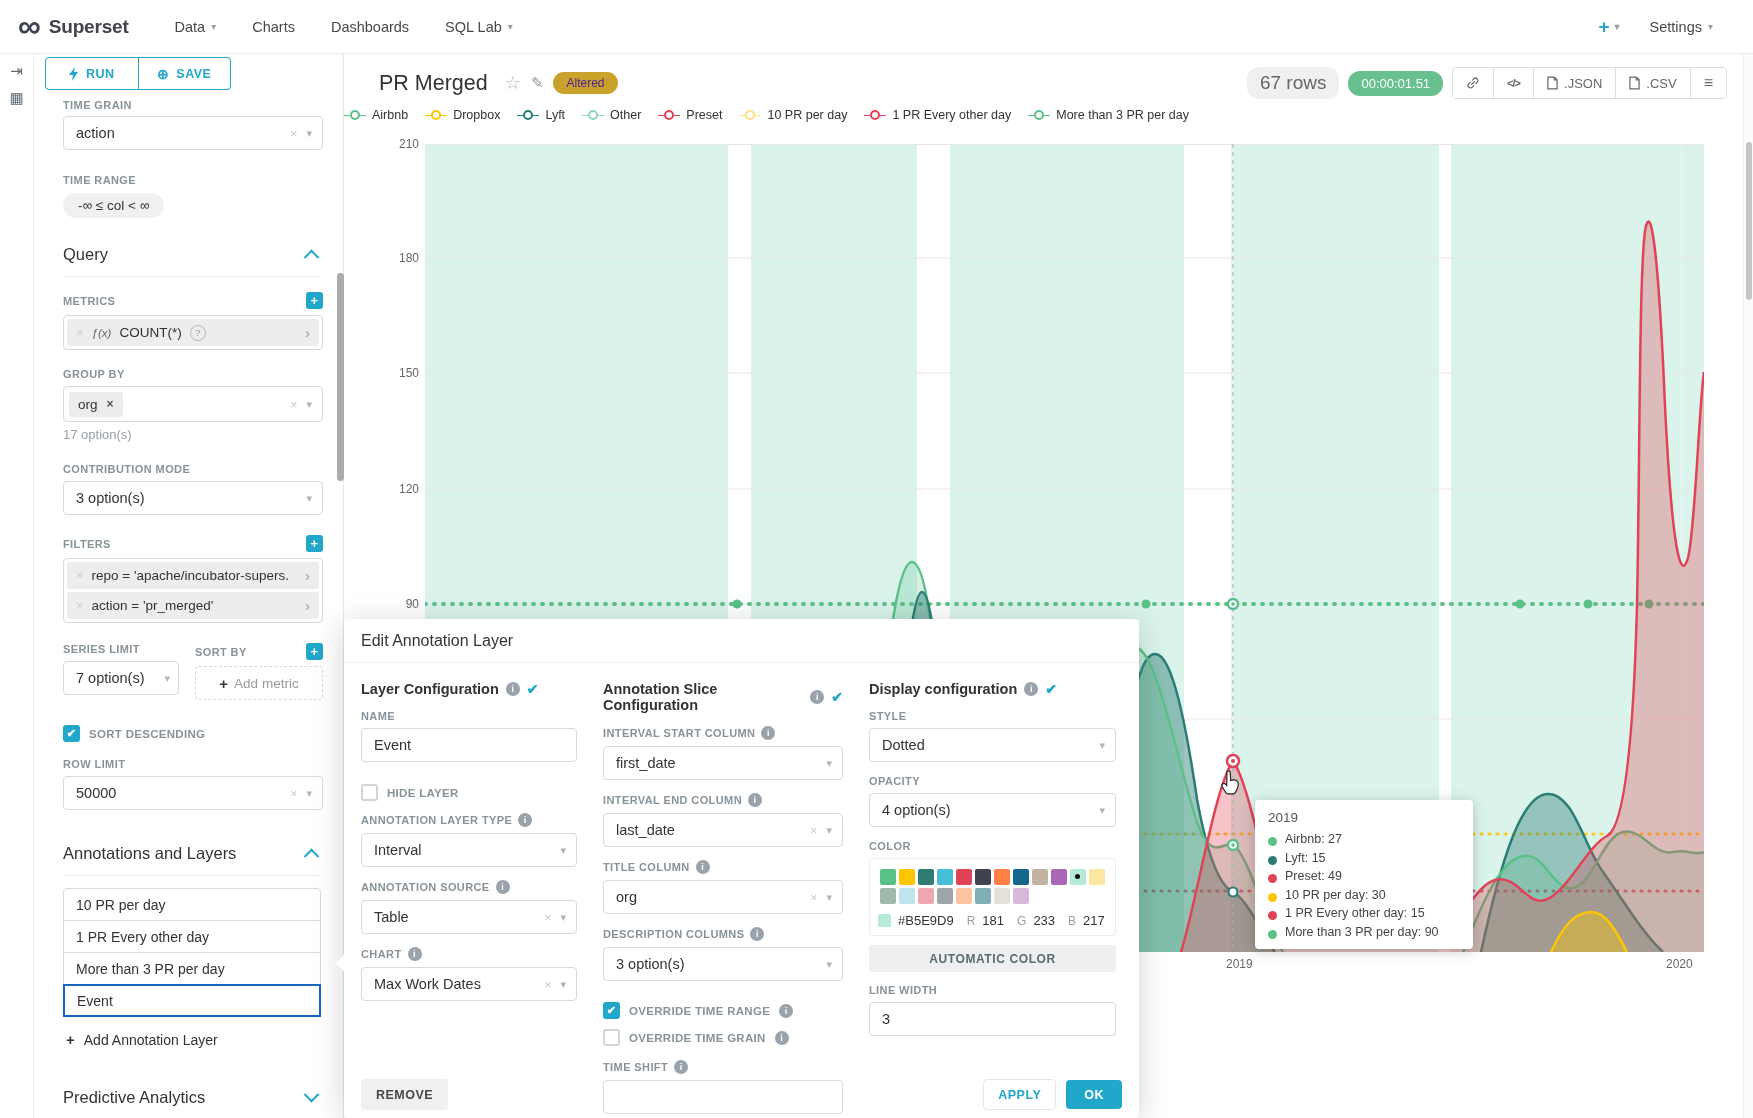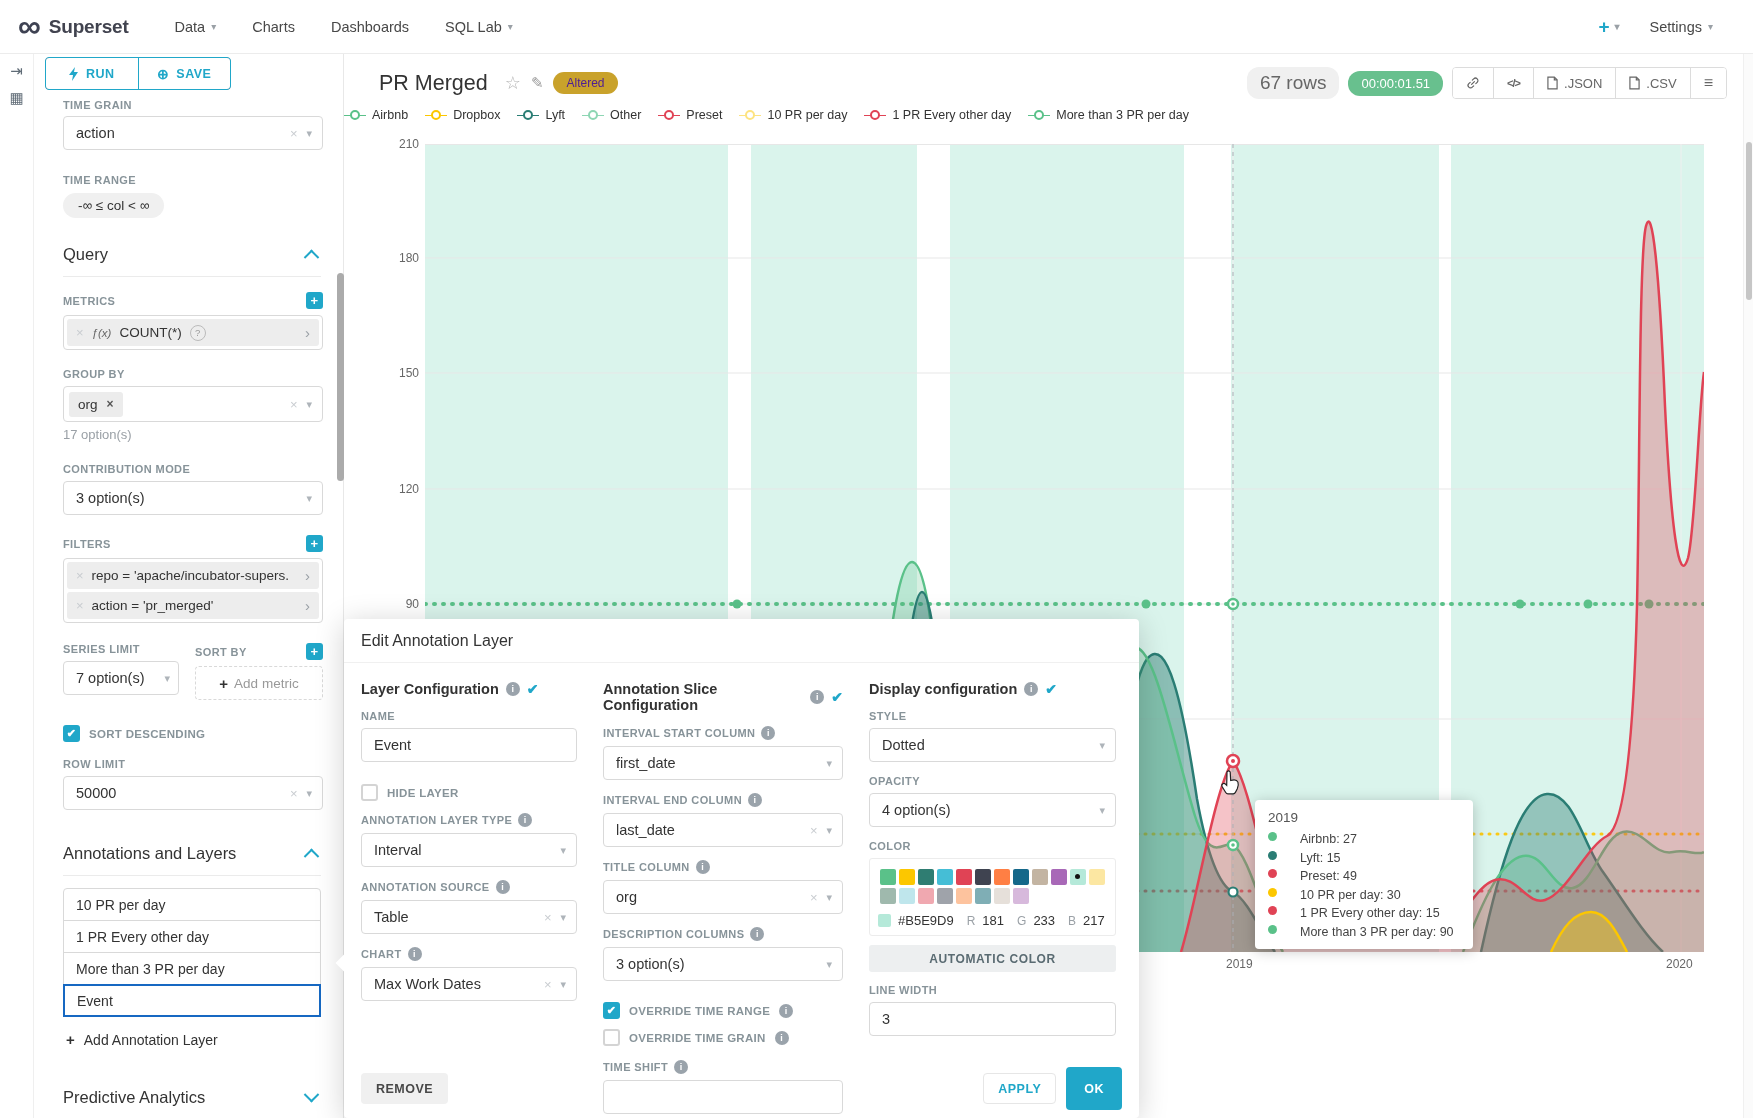--- a/index.html
+++ b/index.html
@@ -101,26 +101,26 @@
   .sw{width:16px;height:16px;border-radius:2px;margin:1.5px;position:relative;cursor:pointer;}
   .sw.selsw::after{content:"";position:absolute;left:5.5px;top:5.5px;width:5px;height:5px;border-radius:50%;background:#111;}
   .pal-hex{display:flex;align-items:center;gap:7px;margin-top:8px;font-size:13px;color:#333;}
   .mini-sw{width:13px;height:13px;border-radius:2px;flex:none;}
   .rgb-l{color:#9AA0A6;font-size:12px;margin-left:6px;}
   .rgb-v{color:#333;font-size:13px;}
   .auto-btn{margin-top:9px;height:27px;background:#EDEFF0;color:#5A6B72;font-size:12px;font-weight:600;letter-spacing:.6px;display:flex;align-items:center;justify-content:center;border-radius:3px;cursor:pointer;}
   .dlg-footer{position:absolute;left:17px;right:17px;bottom:8px;display:flex;align-items:center;}
   .btn-remove{background:#F0F0F0;color:#484848;font-weight:600;font-size:12.5px;letter-spacing:.5px;height:31px;padding:0 15px;border-radius:4px;display:flex;align-items:center;cursor:pointer;}
   .btn-apply{background:#fff;border:1px solid #E6E6E6;color:#20A7C9;font-weight:700;font-size:12.5px;letter-spacing:.5px;height:31px;padding:0 14px;border-radius:4px;margin-left:auto;display:flex;align-items:center;box-sizing:border-box;cursor:pointer;}
-  .btn-ok{background:#20A7C9;color:#fff;font-weight:700;font-size:12.5px;letter-spacing:.5px;height:43px;padding:0 18px;border-radius:4px;margin-left:10px;display:flex;align-items:center;cursor:pointer;}
+  .btn-ok{background:#20A7C9;color:#fff;font-weight:700;font-size:12.5px;letter-spacing:.5px;height:29px;padding:0 18px;border-radius:4px;margin-left:10px;display:flex;align-items:center;cursor:pointer;}
 
   
   .tooltip{position:absolute;left:1255px;top:800px;width:218px;background:#fff;border-radius:4px;box-shadow:0 2px 14px rgba(0,0,0,.22);padding:10px 13px;z-index:35;box-sizing:border-box;}
   .tt-title{font-size:13.5px;color:#555;margin-bottom:7px;}
-  .tt-row{display:flex;align-items:flex-start;gap:23px;font-size:12.5px;color:#444;margin-top:4.5px;}
+  .tt-row{display:flex;align-items:flex-end;gap:8px;font-size:12.5px;color:#444;margin-top:4.5px;}
   .tt-dot{width:9px;height:9px;border-radius:50%;flex:none;}
 
   
   .winsb{position:absolute;right:0;top:54px;bottom:0;width:9px;background:#FBFBFB;border-left:1px solid #F0F0F0;z-index:50;}
   .winsb-thumb{position:absolute;right:1px;top:88px;height:158px;width:6px;background:#C6C6C6;border-radius:3px;cursor:pointer;}
   .sbsb{position:absolute;left:337px;top:273px;height:208px;width:7px;background:#ABABAB;border-radius:4px;z-index:22;cursor:pointer;}
 </style>
 </head>
 <body>
 

